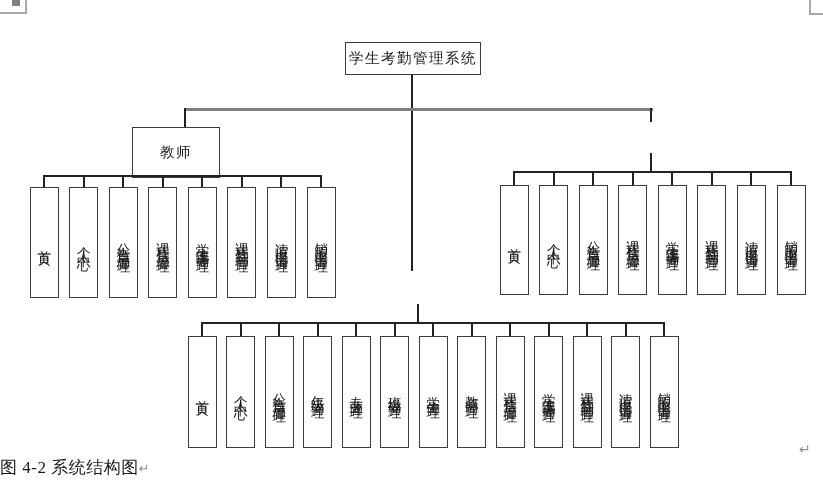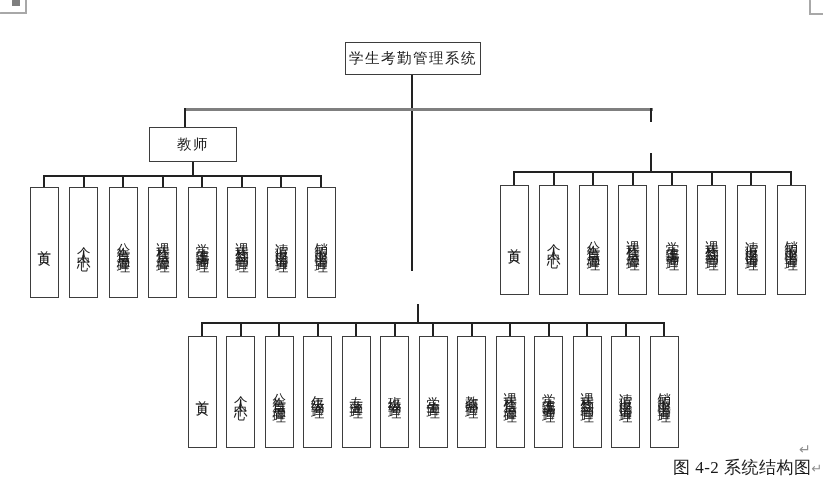--- a/index.html
+++ b/index.html
@@ -13,21 +13,21 @@
     display:flex;align-items:center;justify-content:center;
   }
   .parent-label{font-size:14.5px;letter-spacing:1.5px;white-space:nowrap;}
   .vtext{
     writing-mode:vertical-rl;text-orientation:upright;
     font-size:13.5px;letter-spacing:3.5px;line-height:1;
   }
   .hline,.vline{position:absolute;background:var(--line,#222);}
   .trunk-main{background:var(--trunk,#7f7f7f);}
   .caption{
-    position:absolute;left:0;right:0;top:456px;text-align:right;
+    position:absolute;left:0;right:0;top:456px;text-align:left;
     font-size:17px;letter-spacing:0.5px;
   }
   .retmark{color:var(--ret,#8f8f8f);font-size:13px;font-family:"DejaVu Sans",sans-serif;}
   .ret-float{
     position:absolute;left:799px;top:441px;font-size:14px;
     color:var(--ret,#8f8f8f);font-family:"DejaVu Sans",sans-serif;
   }
   .handle{position:absolute;left:12px;top:0;width:8px;height:6px;background:var(--handle,#7f7f7f);}
   .bmark{position:absolute;background:var(--bmark,#a8a8a8);}
 </style>
@@ -46,21 +46,21 @@
   <div class="hline trunk-main" style="left:184px;top:108px;width:469px;height:2.5px"></div>
   <div class="vline" style="left:184px;top:108px;width:2px;height:19px"></div>
   <div class="vline" style="left:650px;top:108px;width:2px;height:14px"></div>
   <div class="vline" style="left:192px;top:162px;width:2px;height:14px"></div>
   <div class="vline" style="left:650px;top:153px;width:2px;height:19px"></div>
   <div class="vline" style="left:417px;top:304px;width:2px;height:19px"></div>
 
   <div class="node" style="left:345px;top:42px;width:136px;height:33px">
     <span class="parent-label">学生考勤管理系统</span>
   </div>
-  <div class="node" style="left:149px;top:127px;width:88px;height:35px">
+  <div class="node" style="left:132px;top:127px;width:88px;height:51px">
     <span class="parent-label">教师</span>
   </div>
 
   <div id="cluster-teacher">
       <div class="hline" style="left: 43px; top: 175px; width: 279px; height: 2px;"></div>
       <div class="vline" style="left: 43px; top: 175px; width: 2px; height: 12px;"></div>
       <div class="node" style="left: 29.5px; top: 187px; width: 29px; height: 111px;">
         <span class="vtext">首页</span>
       </div>
       <div class="vline" style="left: 82.5714px; top: 175px; width: 2px; height: 12px;"></div>

